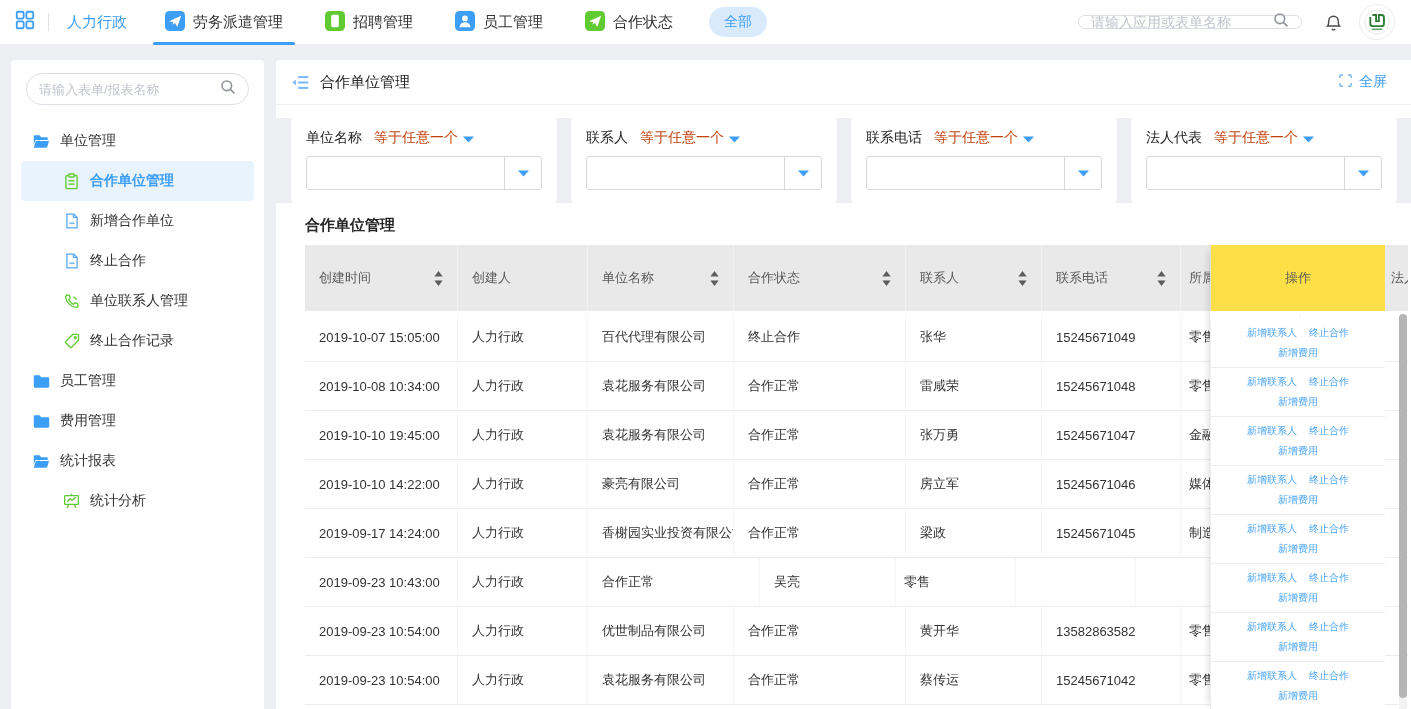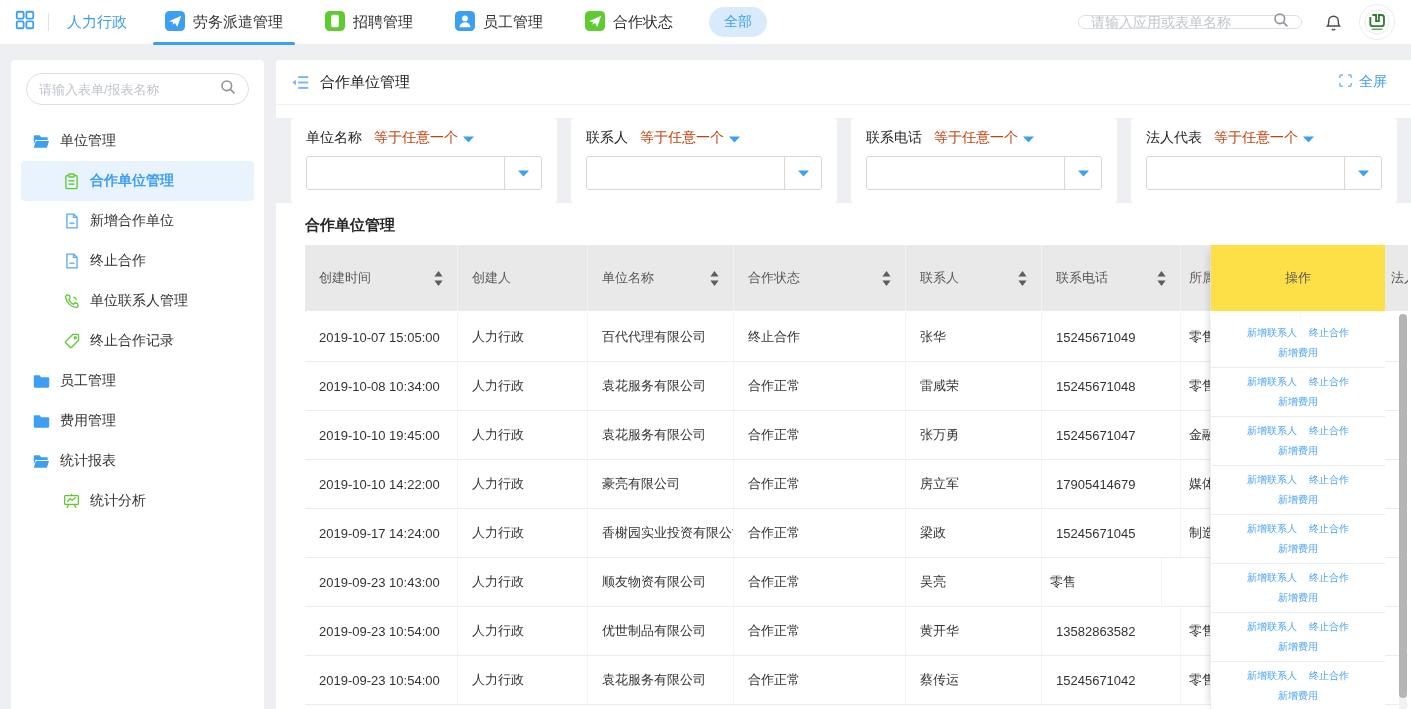--- a/index.html
+++ b/index.html
@@ -454,38 +454,37 @@
             <div class="t-cell" style="width:139px">15245671047</div>
             <div class="t-cell clip" style="width:120px">金融</div>
             <div class="t-cell" style="width:120px"></div>
           </div>
           <div class="t-row">
             <div class="t-cell" style="width:153px">2019-10-10 14:22:00</div>
             <div class="t-cell" style="width:130px">人力行政</div>
             <div class="t-cell" style="width:146px">豪亮有限公司</div>
             <div class="t-cell" style="width:172px">合作正常</div>
             <div class="t-cell" style="width:136px">房立军</div>
-            <div class="t-cell" style="width:139px">17905414679</div>
+            <div class="t-cell" style="width:139px">15245671046</div>
             <div class="t-cell clip" style="width:120px">媒体</div>
             <div class="t-cell" style="width:120px"></div>
           </div>
           <div class="t-row">
             <div class="t-cell" style="width:153px">2019-09-17 14:24:00</div>
             <div class="t-cell" style="width:130px">人力行政</div>
             <div class="t-cell" style="width:146px">香榭园实业投资有限公司</div>
             <div class="t-cell" style="width:172px">合作正常</div>
             <div class="t-cell" style="width:136px">梁政</div>
             <div class="t-cell" style="width:139px">15245671045</div>
             <div class="t-cell clip" style="width:120px">制造</div>
             <div class="t-cell" style="width:120px"></div>
           </div>
           <div class="t-row">
             <div class="t-cell" style="width:153px">2019-09-23 10:43:00</div>
             <div class="t-cell" style="width:130px">人力行政</div>
-            <div class="t-cell" style="width:146px">顺友物资有限公司</div>
             <div class="t-cell" style="width:172px">合作正常</div>
             <div class="t-cell" style="width:136px">吴亮</div>
             <div class="t-cell clip" style="width:120px">零售</div>
             <div class="t-cell" style="width:120px"></div>
           </div>
           <div class="t-row">
             <div class="t-cell" style="width:153px">2019-09-23 10:54:00</div>
             <div class="t-cell" style="width:130px">人力行政</div>
             <div class="t-cell" style="width:146px">优世制品有限公司</div>
             <div class="t-cell" style="width:172px">合作正常</div>

